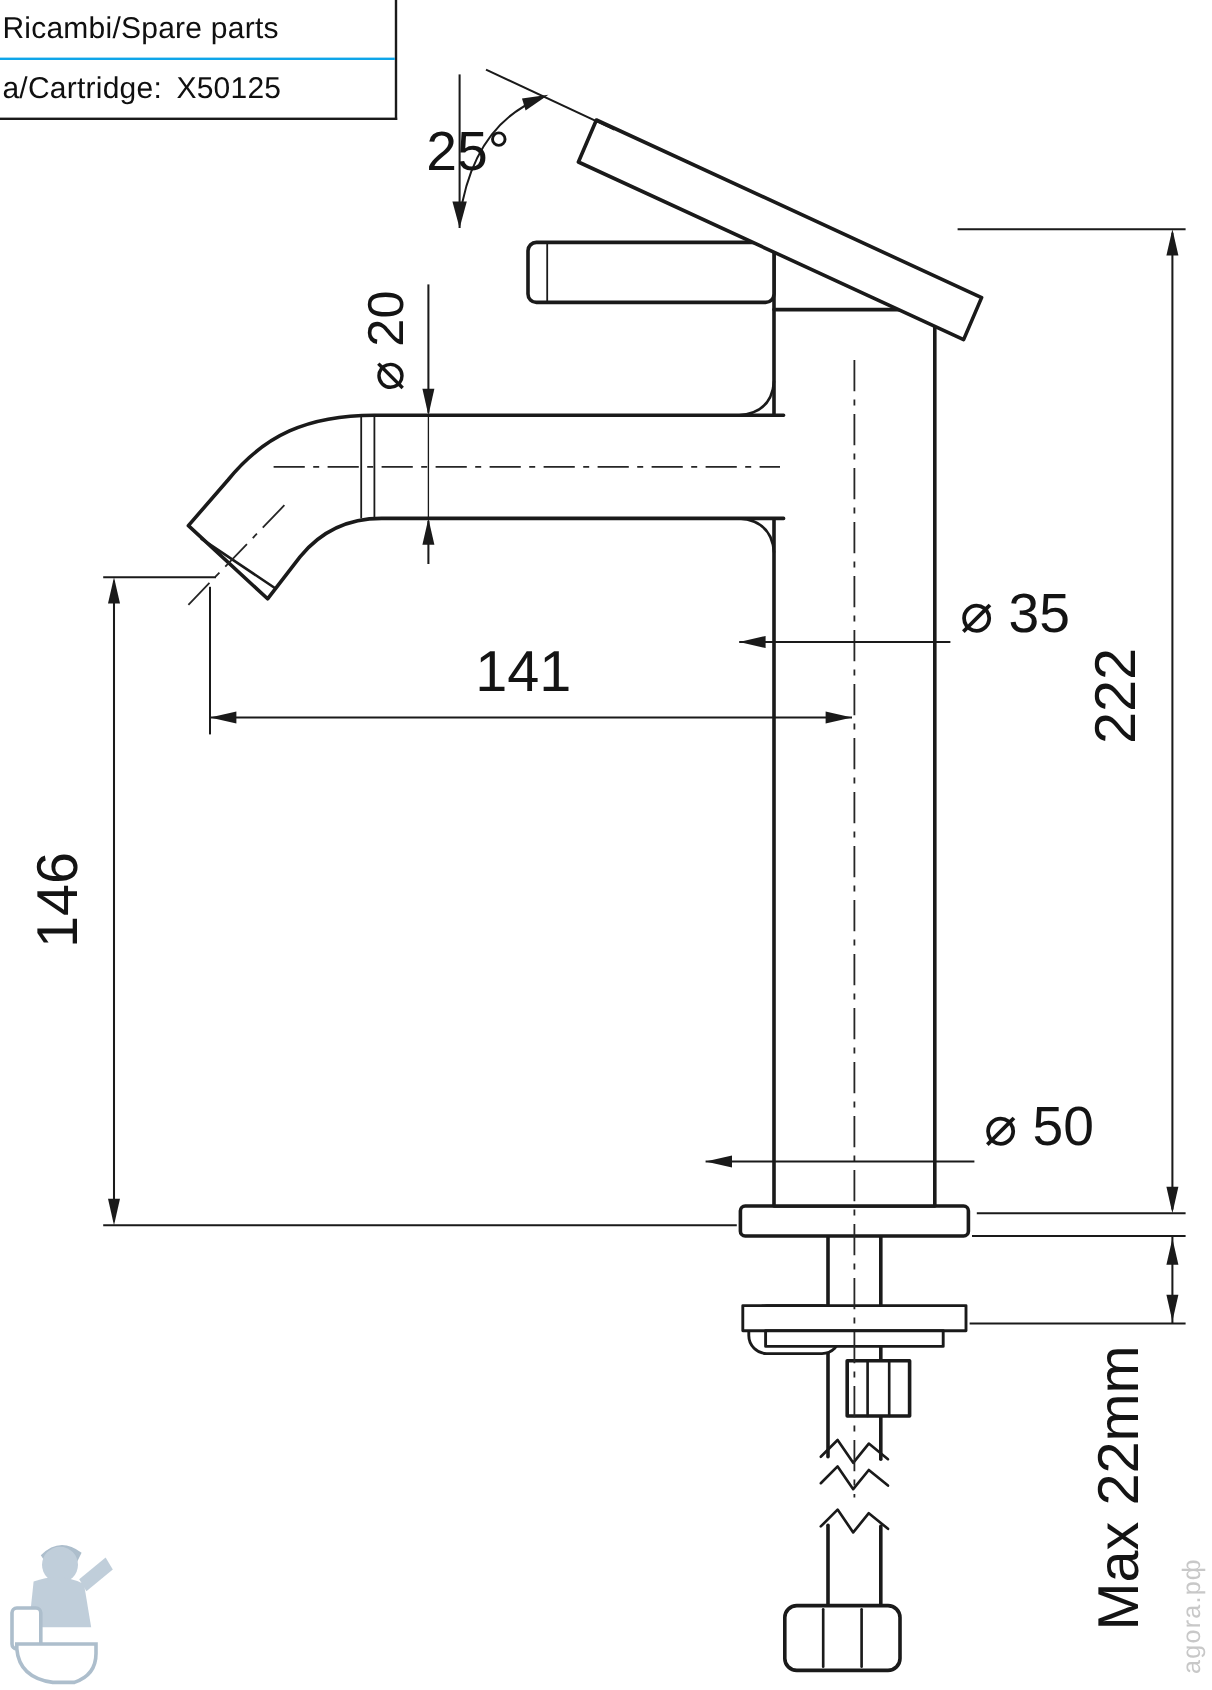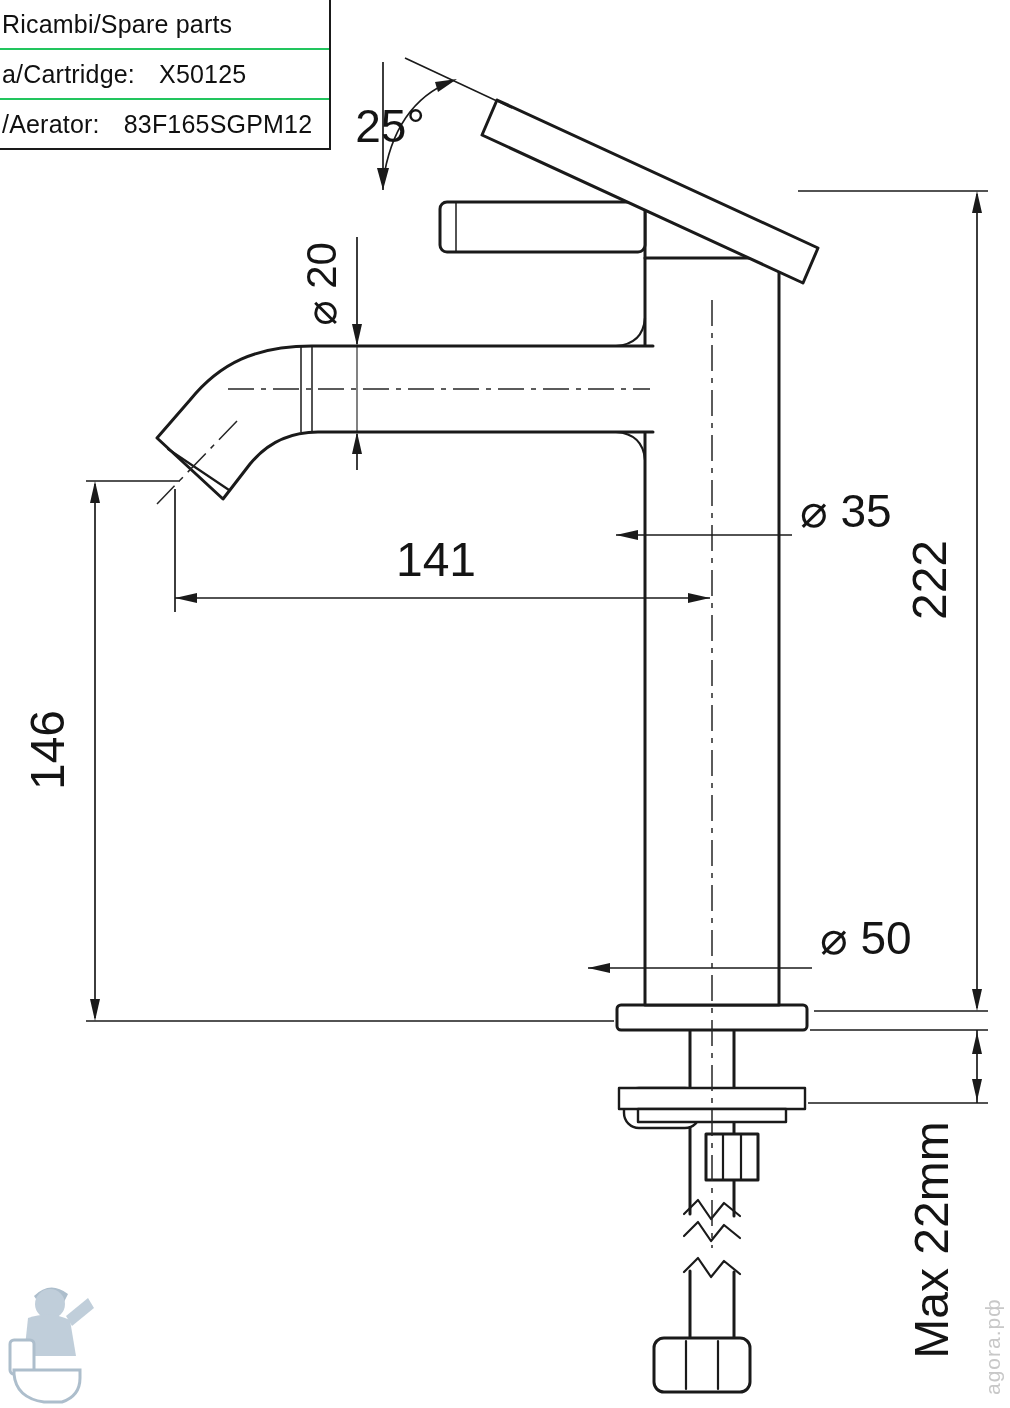--- a/index.html
+++ b/index.html
@@ -12,21 +12,21 @@
   
   .parts-table{
     position:absolute;left:0;top:0;width:329px;background:#fff;
     border:2px solid #1a1a1a;border-top:0;border-left:0;z-index:5;
   }
   .pt-row{
     height:48px;display:flex;align-items:center;
     padding:0 4px 0 2px;font-size:25px;color:#101010;
     white-space:nowrap;overflow:hidden;letter-spacing:.2px;
   }
-  .pt-row + .pt-row{border-top:2px solid #22c55e;gap:12px;}
+  .pt-row + .pt-row{border-top:2px solid #0ea5e9;}
   .pt-it{}
   .pt-val{margin-left:12px;}
 
   
   svg{position:absolute;left:0;top:0;}
   svg text{font-family:"Liberation Sans","DejaVu Sans",sans-serif;fill:#141414;}
   .of {fill:#fff;stroke:#1a1a1a;stroke-width:3;stroke-linejoin:round;}
   .of2{fill:#fff;stroke:#1a1a1a;stroke-width:2.4;stroke-linejoin:round;}
   .o3 {fill:none;stroke:#1a1a1a;stroke-width:3;stroke-linecap:round;stroke-linejoin:round;}
   .o2 {fill:none;stroke:#1a1a1a;stroke-width:2.2;stroke-linecap:round;stroke-linejoin:round;}
@@ -186,19 +186,15 @@
 
   <div class="parts-table">
     <div class="pt-row">
       <span>Ricambi/</span>
         <span class="pt-it">Spare parts</span>
     </div>
     <div class="pt-row">
       <span class="pt-it">a/Cartridge:</span>
       <span class="pt-val">X50125</span>
     </div>
-    <div class="pt-row">
-      <span class="pt-it">/Aerator:</span>
-      <span class="pt-val">83F165SGPM12</span>
-    </div>
   </div>
 
 </div>
 
 </body></html>

